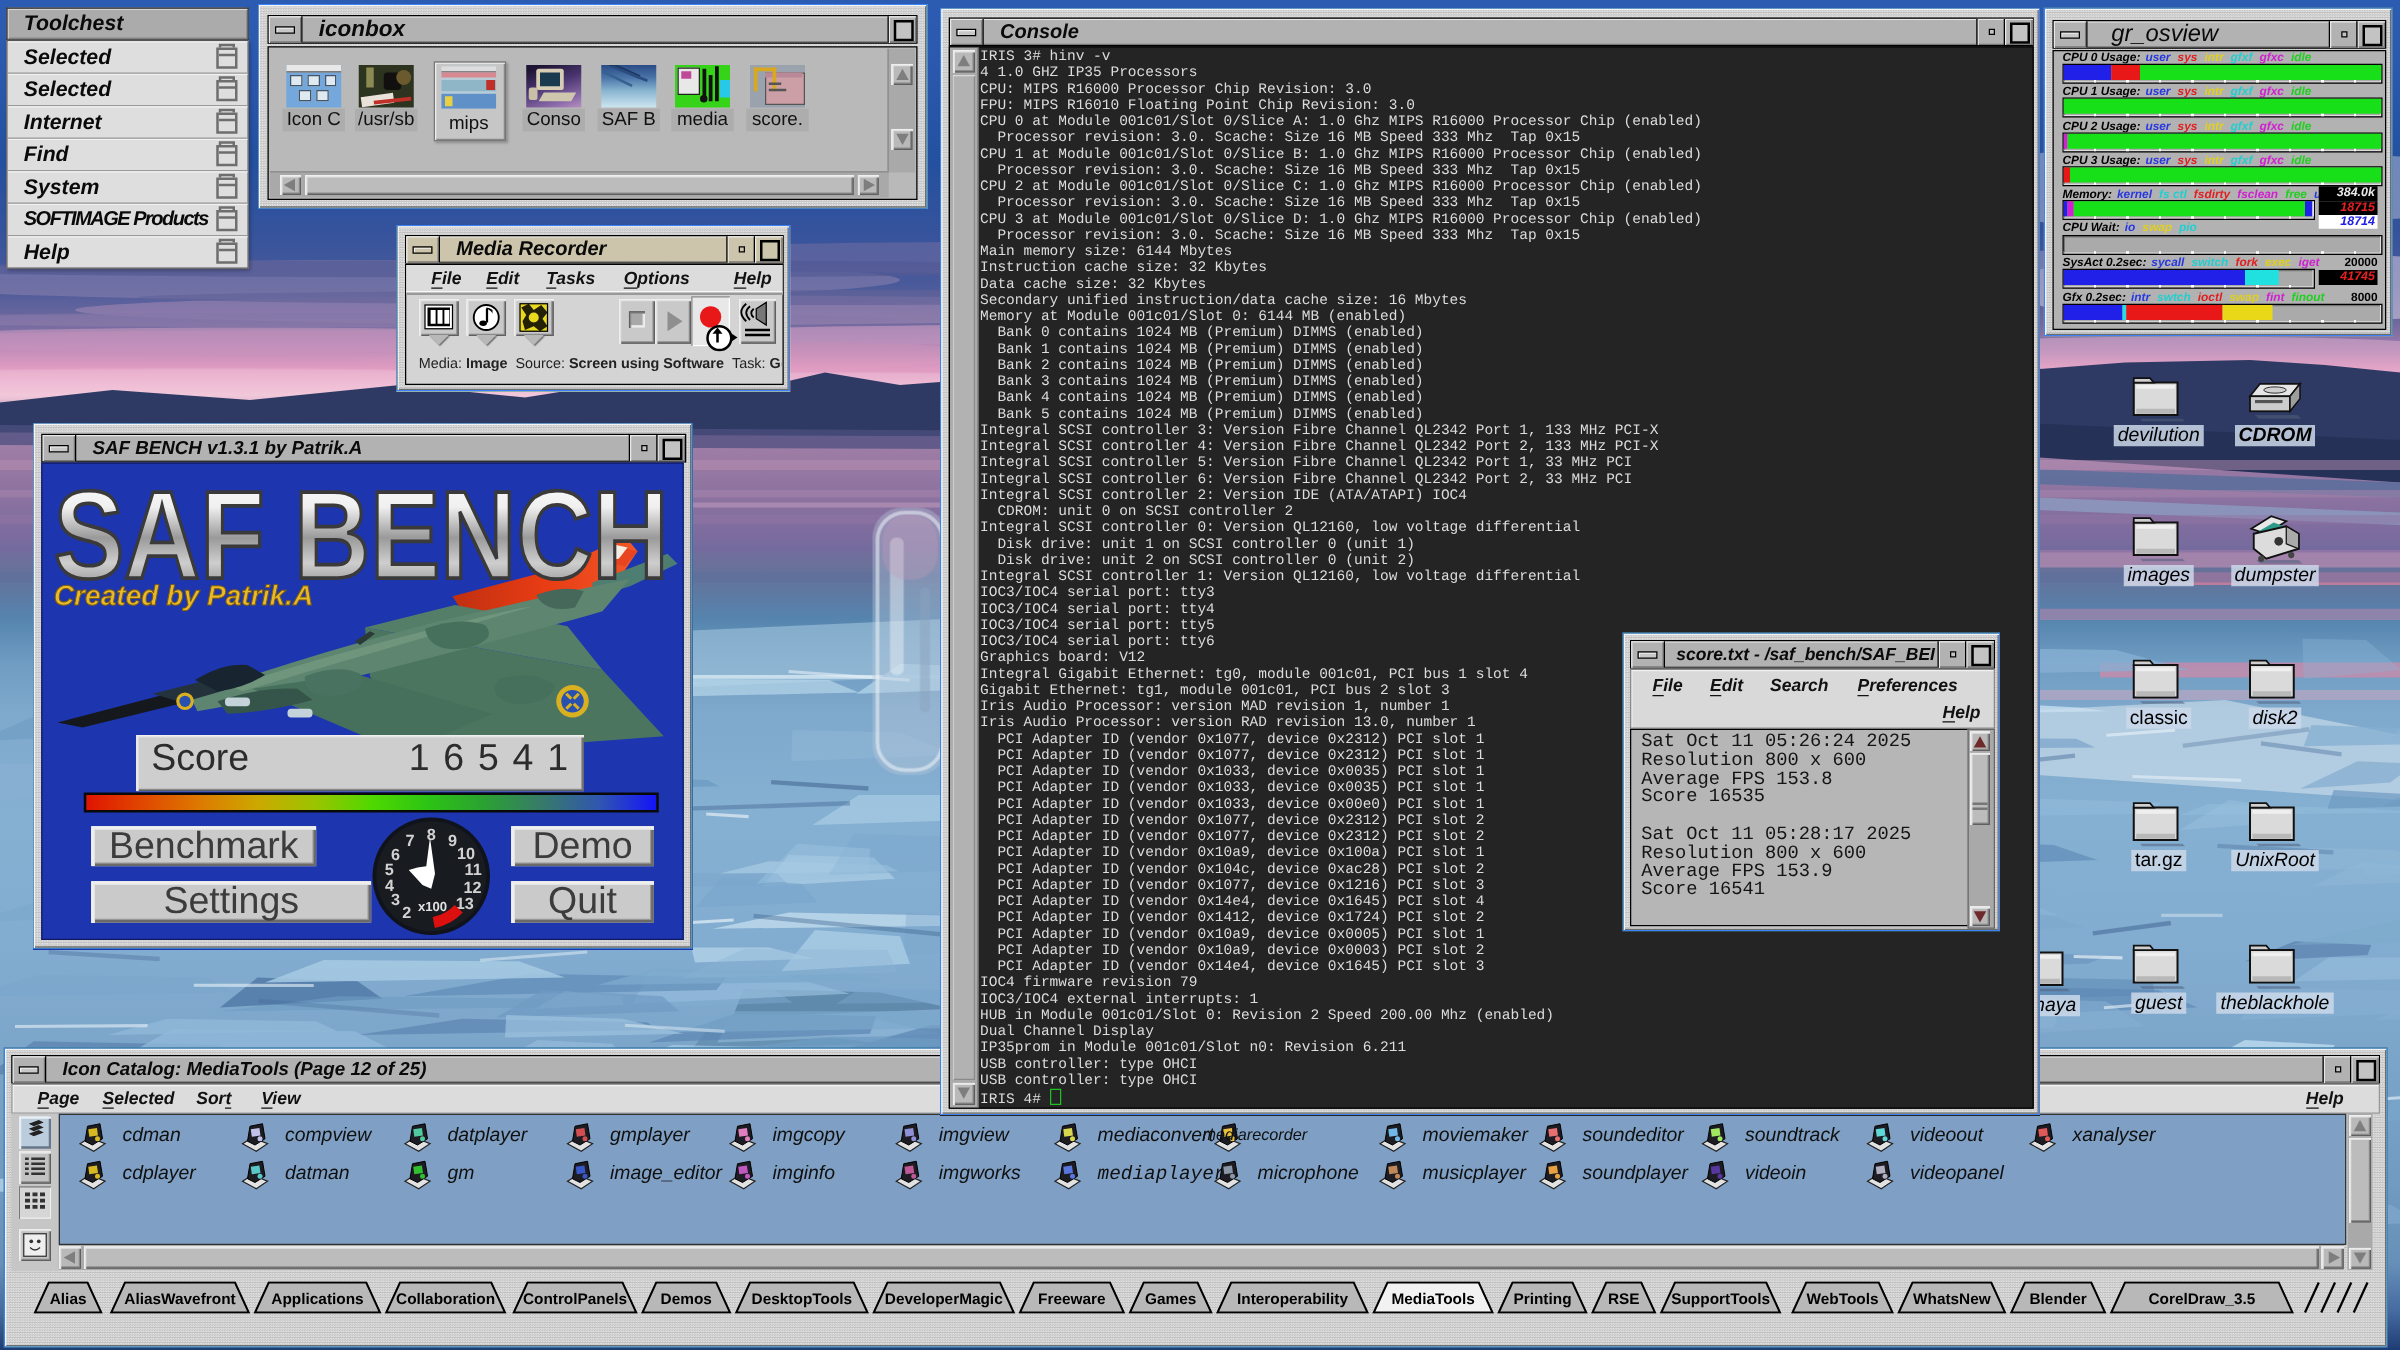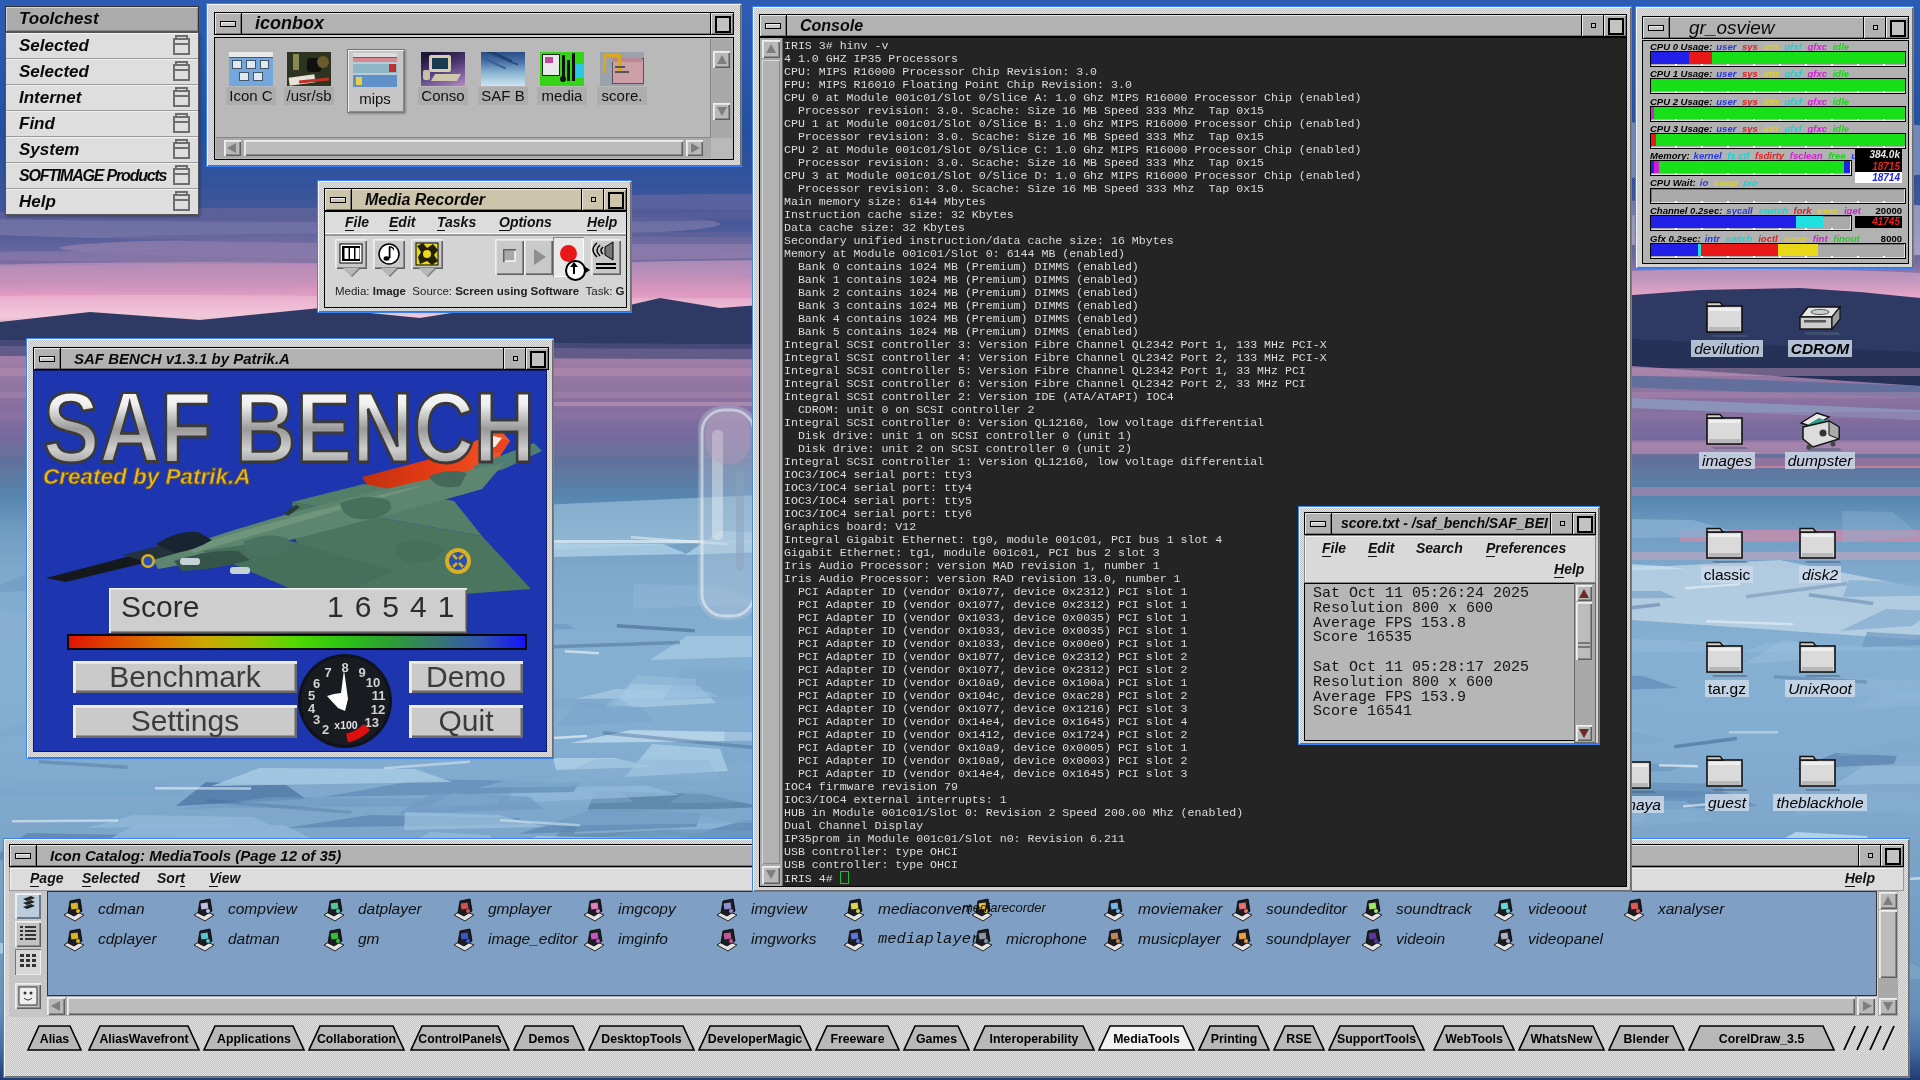--- a/index.html
+++ b/index.html
@@ -790,21 +790,21 @@
    <text x="9" y="103" font-family="Liberation Sans,sans-serif" font-weight="bold" font-style="italic" font-size="22.5" fill="#e8b928" stroke="#7a5a10" stroke-width="0.8">Created by Patrik.A</text>
   </svg>
 
   <div class="abs bout" style="left:75px;top:217px;width:358px;height:45px;background:#cecece;">
     <span class="abs" style="left:12px;top:2px;font-size:30px;color:#2c2c2c;">Score</span>
     <span class="abs" style="left:218px;top:2px;font-size:30px;color:#2c2c2c;letter-spacing:11px;">16541</span>
   </div>
 
   <div class="abs" style="left:33px;top:263px;width:456px;height:12px;border:2px solid #090909;background:linear-gradient(90deg,#e01400 0%,#e04800 10%,#dd7a00 20%,#cca800 30%,#9cc400 40%,#50d800 50%,#2cc414 60%,#2ba032 70%,#377a6a 80%,#3056b0 90%,#1414f8 100%);"></div>
 
-  <div class="abs sbtn" style="left:39px;top:290px;width:224px;height:32px;"><span>Benchmark</span></div>
+  <div class="abs sbtn" style="left:39px;top:290px;width:180px;height:32px;"><span>Benchmark</span></div>
   <div class="abs sbtn" style="left:375px;top:290px;width:114px;height:32px;"><span>Demo</span></div>
   <div class="abs sbtn" style="left:39px;top:334px;width:224px;height:33px;"><span>Settings</span></div>
   <div class="abs sbtn" style="left:375px;top:334px;width:114px;height:33px;"><span>Quit</span></div>
 
   <svg class="abs" style="left:261px;top:280px;" width="101" height="101" viewBox="0 0 101 101">
     <circle cx="50" cy="50" r="47" fill="#10131c"></circle>
     <circle cx="50" cy="50" r="44" fill="#181b20"></circle>
     <g font-family="Liberation Sans,sans-serif" font-weight="bold" font-size="13" fill="#d2d2d2" text-anchor="middle">
       <text x="30.5" y="83">2</text>
             <text x="21.5" y="73">3</text>
@@ -828,21 +828,21 @@
 <style>
 .sbtn{background:#cacaca;box-shadow:inset 2px 2px 0 #efefef, inset 3px 3px 0 #e4e4e4, inset -2px -2px 0 #6a6a6a, inset -3px -3px 0 #979797;text-align:center;}
 .sbtn span{font-size:30px;color:#3c3c3c;line-height:32px;}
 </style>
 <div id="w-catalog" class="win" style="left:3px;top:838px;width:1905px;height:238px;">
  <div class="frame"></div>
  <div class="tbar" style="left:5px;top:5px;width:1893px;font-size:15px;">
    <div class="mbtn">
           <i></i>
         </div>
-   <span style="padding-left:40px;">Icon Catalog: MediaTools (Page 12 of 35)</span>
+   <span style="padding-left:40px;">Icon Catalog: MediaTools (Page 12 of 25)</span>
    <div class="dotb" style="right:22px;">
           <i></i>
         </div>
    <div class="maxb">
           <i></i>
         </div>
  </div>
  <div class="abs menu" style="left:5px;top:28px;width:1893px;height:22px;background:#dcdcdc;border:1px solid #999;box-shadow:inset 1px 1px 0 #f2f2f2;">
    <span class="abs" style="left:20px;top:2px;"><u>P</u>age</span>
    <span class="abs" style="left:72px;top:2px;"><u>S</u>elected</span>
@@ -1264,21 +1264,21 @@
   <div class="gl" style="top:109px;"><b>Memory:</b><i style="color:#2838e0">kernel</i> <i style="color:#20d0d0">fs ctl</i> <i style="color:#e02020">fsdirty</i> <i style="color:#d020d0">fsclean</i> <i style="color:#20d020">free</i> <i style="color:#2838e0">user</i></div>
   <div class="gbar" style="top:119px;width:200px;">
           <i style="left:0;width:3px;background:#2020e8"></i>
           <i style="left:3px;width:5px;background:#d020d0"></i>
           <i style="left:8px;right:7px;background:#18e018"></i>
           <i style="right:1px;width:6px;background:#2020e8"></i>
           <i style="right:0px;width:1px;background:#fff"></i>
         </div>
   <div class="gl" style="top:136px;"><b>CPU Wait:</b><i style="color:#2838e0">io</i> <i style="color:#e0d020">swap</i> <i style="color:#20d0d0">pio</i></div>
   <div class="gbar" style="top:147px;"></div>
-  <div class="gl" style="top:164px;"><b>Channel 0.2sec:</b><i style="color:#2838e0">sycall</i> <i style="color:#20d0d0">switch</i> <i style="color:#e02020">fork</i> <i style="color:#e0d020">exec</i> <i style="color:#d020d0">iget</i><span class="gn">20000</span></div>
+  <div class="gl" style="top:164px;"><b>SysAct 0.2sec:</b><i style="color:#2838e0">sycall</i> <i style="color:#20d0d0">switch</i> <i style="color:#e02020">fork</i> <i style="color:#e0d020">exec</i> <i style="color:#d020d0">iget</i><span class="gn">20000</span></div>
   <div class="gbar" style="top:174px;width:200px;">
           <i style="left:0;width:145px;background:#2020e8"></i>
           <i style="left:145px;width:27px;background:#20e0e0"></i>
         </div>
   <div class="gl" style="top:192px;"><b>Gfx 0.2sec:</b><i style="color:#2838e0">intr</i> <i style="color:#20d0d0">swtch</i> <i style="color:#e02020">ioctl</i> <i style="color:#e0d020">swap</i> <i style="color:#d020d0">fint</i> <i style="color:#20d020">finout</i><span class="gn">8000</span></div>
   <div class="gbar" style="top:202px;">
           <i style="left:0;width:47px;background:#2020e8"></i>
           <i style="left:47px;width:3px;background:#20e0e0"></i>
           <i style="left:50px;width:77px;background:#e81818"></i>
           <i style="left:127px;width:40px;background:#e8d818"></i>

